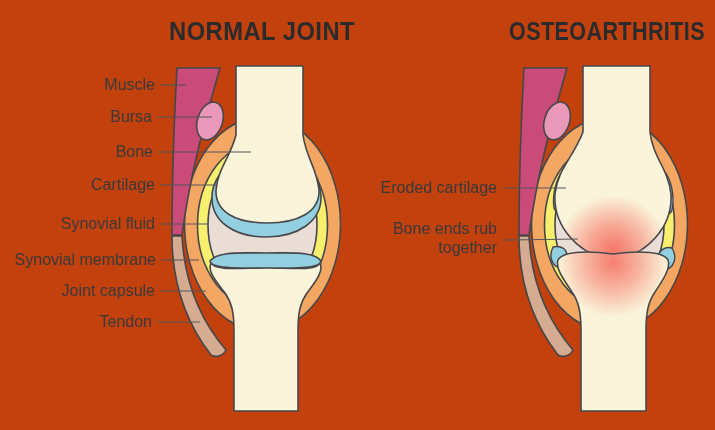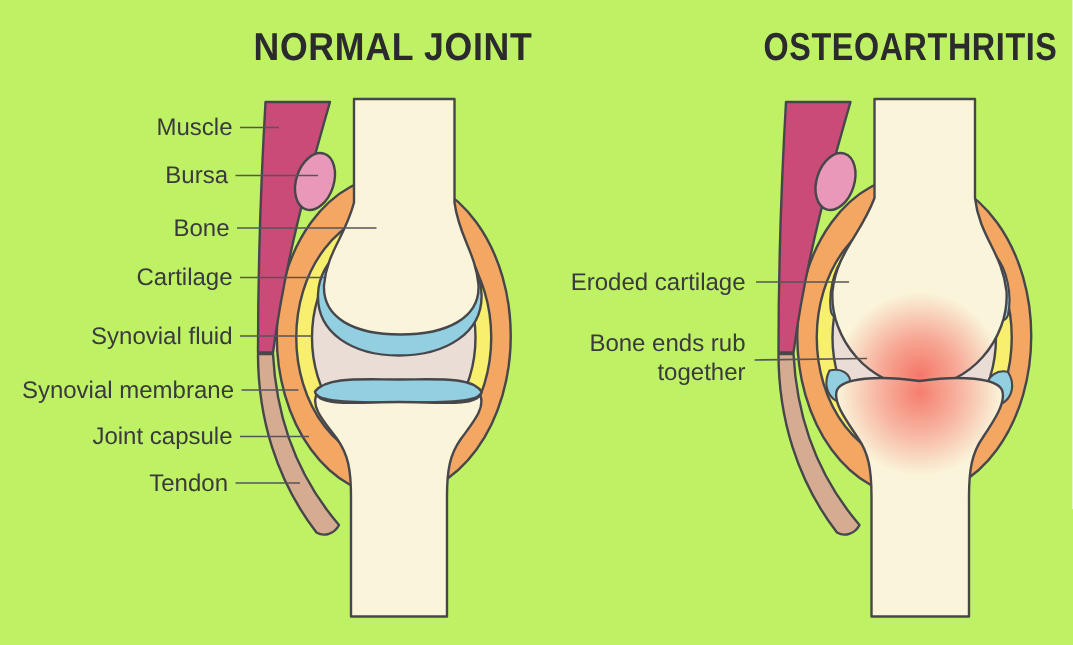--- a/index.html
+++ b/index.html
@@ -1,16 +1,16 @@
 <!DOCTYPE html>
 <html><head>
 <meta charset="utf-8">
 <style>
   html,body{margin:0;padding:0;background:#fff;}
-  #stage{position:relative;width:715px;height:430px;background:#bef264;overflow:hidden;
+  #stage{position:relative;width:715px;height:430px;background:#c2410c;overflow:hidden;
          font-family:"Liberation Sans",sans-serif;}
   svg{position:absolute;left:0;top:0;}
   .ol{stroke:#47474b;stroke-width:1.6;stroke-linejoin:round;stroke-linecap:round;}
   .ol-thin{stroke:#47474b;stroke-width:1.4;stroke-linejoin:round;}
   .leader{stroke:#55555a;stroke-width:1.1;}
   .title{font-family:"Liberation Sans",sans-serif;font-weight:bold;font-size:26px;
          fill:#2b2b2d;letter-spacing:.5px;}
   .lbl{font-family:"Liberation Sans",sans-serif;font-size:16px;fill:#3a3a3c;}
 </style>
 </head>

